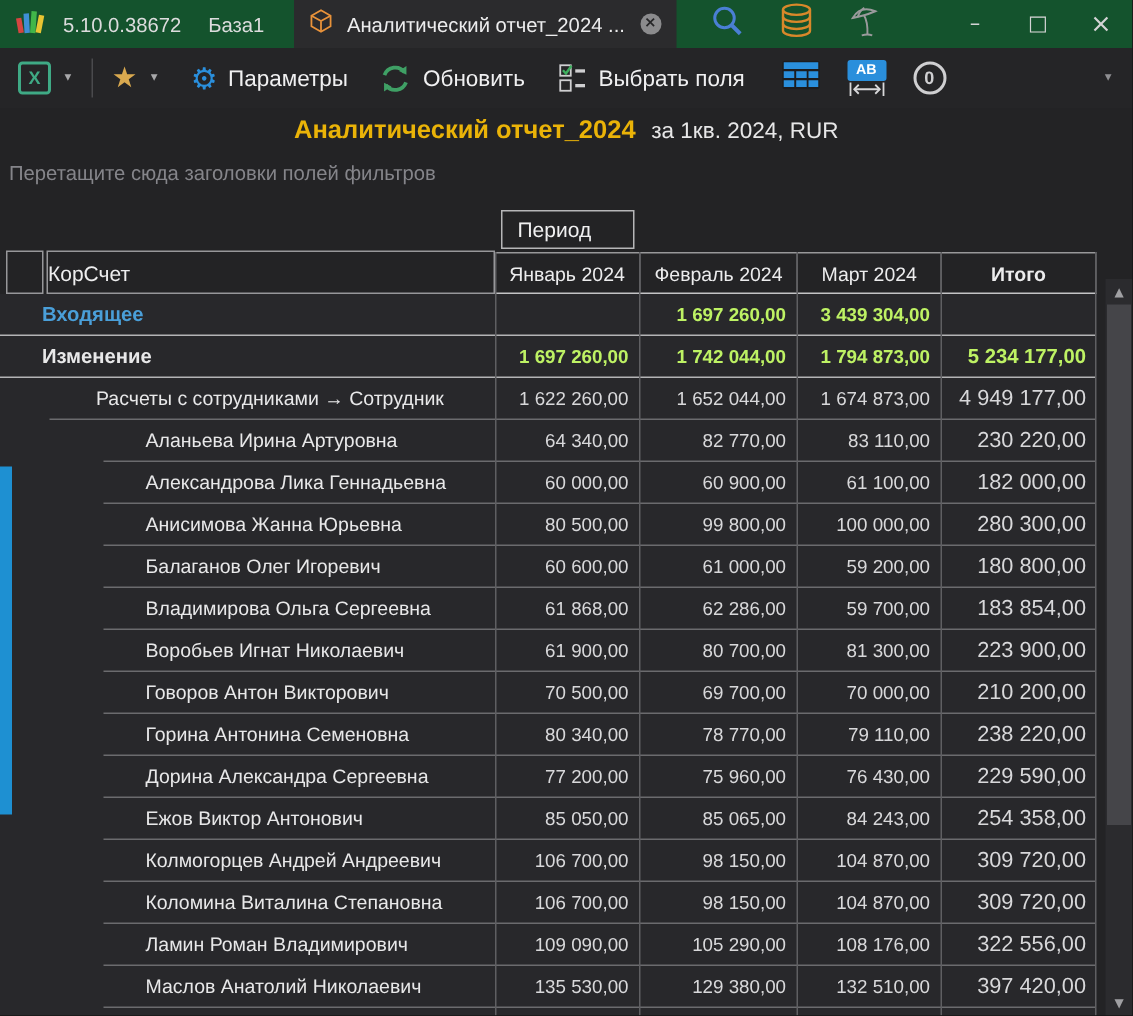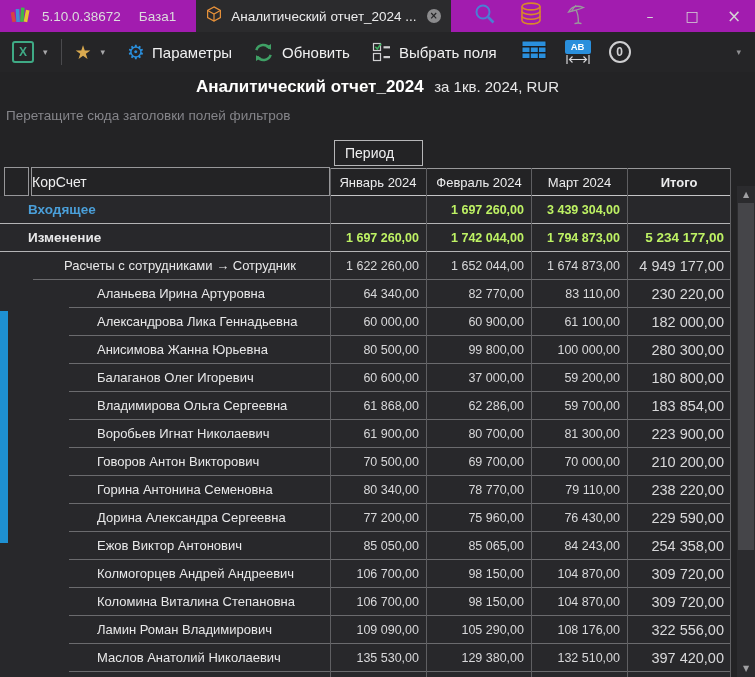--- a/index.html
+++ b/index.html
@@ -1,21 +1,21 @@
 <!DOCTYPE html>
 <html><head>
 <meta charset="utf-8">
 <style>
   html,body{margin:0;padding:0;background:#111;}
   .screen{position:relative;width:755px;height:677px;background:#232325;overflow:hidden;
           font-family:"Liberation Sans",sans-serif;color:#e9e9ea;}
   .glyph{font-family:"DejaVu Sans",sans-serif;}
 
   
-  .titlebar{position:absolute;left:0;top:0;width:755px;height:32px;background:#a21caf;
+  .titlebar{position:absolute;left:0;top:0;width:755px;height:32px;background:#14532d;
             display:flex;align-items:center;justify-content:center;}
   .appicon{margin-left:10px;flex:0 0 auto;}
   .version{margin-left:12px;font-size:13.5px;color:#dcdcdd;}
   .dbname{margin-left:18px;font-size:13.5px;color:#dcdcdd;}
   .tab{height:32px;margin-left:20px;padding:0 10px 0 9px;background:#2b2b2d;
        display:flex;align-items:center;}
   .tab-title{margin-left:8px;font-size:13.5px;color:#ececed;white-space:nowrap;}
   .tab-close{margin-left:10px;width:14px;height:14px;border-radius:50%;background:#8b8b8d;
              color:#262628;font-size:10px;line-height:14px;text-align:center;font-weight:bold;}
   .tb-icon{margin-left:22px;display:flex;align-items:center;}
@@ -38,21 +38,21 @@
   .gridbtn{margin-left:24px;}
   .abbtn{margin-left:18px;display:flex;flex-direction:column;align-items:center;}
   .abtop{width:26px;height:14px;background:#2a8fdc;border-radius:2px;color:#fff;
          font-weight:bold;font-size:9.5px;line-height:14px;text-align:center;}
   .zerobtn{margin-left:18px;width:18px;height:18px;border:2px solid #cfcfd1;border-radius:50%;
            color:#cfcfd1;font-weight:bold;font-size:12px;line-height:18px;text-align:center;}
   .tb-end-caret{margin-left:auto;margin-right:14px;color:#8f8f92;font-size:9px;}
 
   
   .rtitle{position:absolute;left:0;top:77px;width:755px;text-align:center;white-space:nowrap;}
-  .rtitle .b{font-weight:bold;font-size:17px;color:#ffffff;}
+  .rtitle .b{font-weight:bold;font-size:17px;color:#eab308;}
   .rtitle .s{font-size:15px;color:#e7e7e8;margin-left:6px;margin-top:37px;}
   .filter-hint{position:absolute;left:6px;top:108px;font-size:13.5px;color:#85858a;}
 
   .period-btn{position:absolute;left:334px;top:140px;width:89px;height:26px;box-sizing:border-box;
               border:1px solid #b6b6b8;font-size:14px;color:#f0f0f1;
               display:flex;align-items:center;padding-left:10px;}
 
   
   .corner-box{position:absolute;left:4px;top:167px;width:25px;height:29px;box-sizing:border-box;
               border:1px solid #97979a;}
@@ -269,21 +269,21 @@
       <div class="trow l2">
     <div class="rlabel">Анисимова Жанна Юрьевна</div>
     <div class="tcell c0">80 500,00</div>
     <div class="tcell c1">99 800,00</div>
     <div class="tcell c2">100 000,00</div>
     <div class="tcell c3">280 300,00</div>
   </div>
       <div class="trow l2">
     <div class="rlabel">Балаганов Олег Игоревич</div>
     <div class="tcell c0">60 600,00</div>
-    <div class="tcell c1">37 000,00</div>
+    <div class="tcell c1">61 000,00</div>
     <div class="tcell c2">59 200,00</div>
     <div class="tcell c3">180 800,00</div>
   </div>
       <div class="trow l2">
     <div class="rlabel">Владимирова Ольга Сергеевна</div>
     <div class="tcell c0">61 868,00</div>
     <div class="tcell c1">62 286,00</div>
     <div class="tcell c2">59 700,00</div>
     <div class="tcell c3">183 854,00</div>
   </div>

